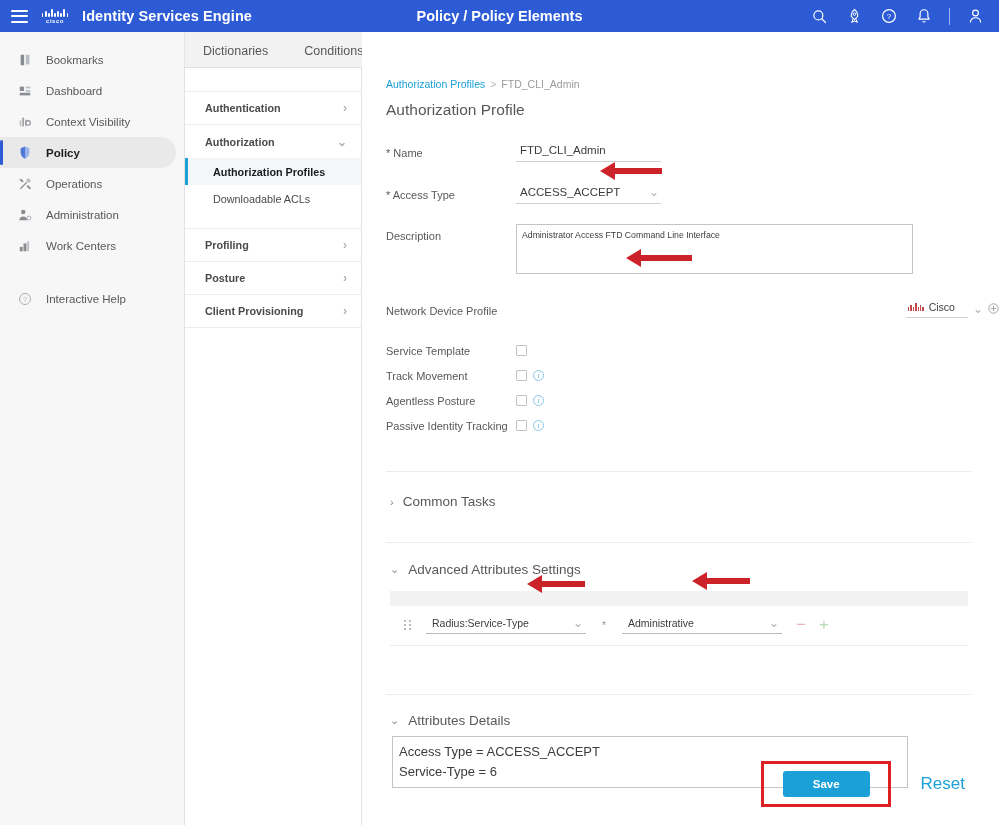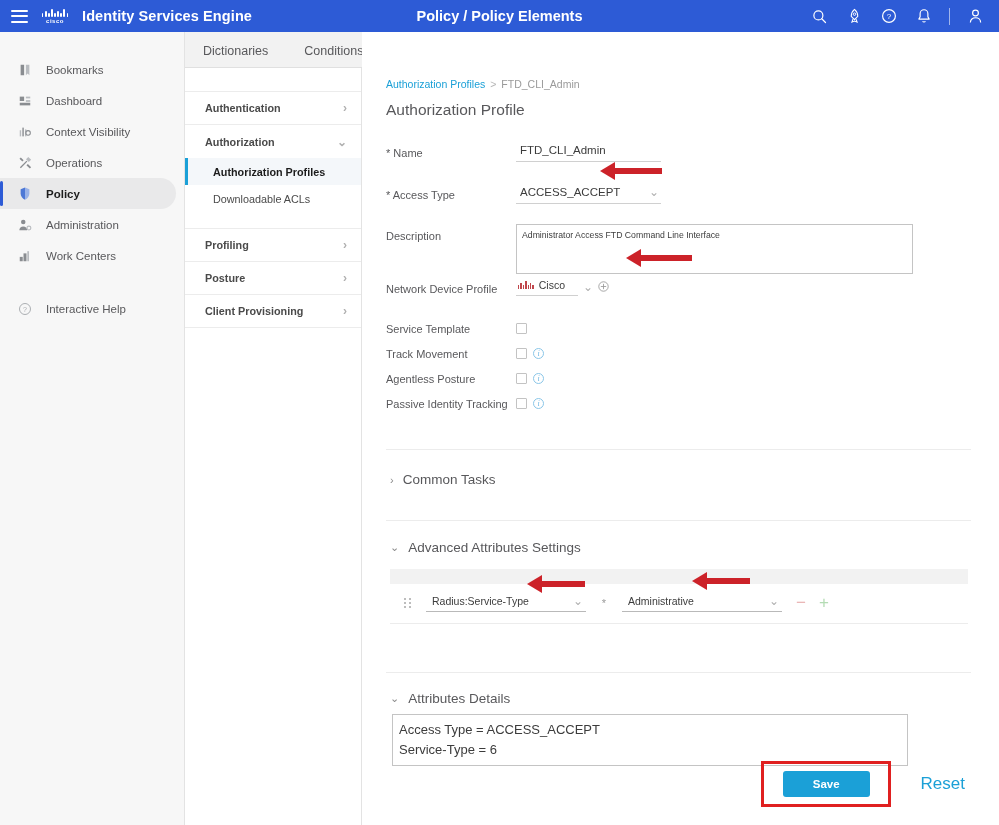--- a/index.html
+++ b/index.html
@@ -39,21 +39,21 @@
   }
   .tb-icon { width: 20px; height: 20px; display: flex; align-items: center; justify-content: center; cursor: pointer; }
   .tb-div { width: 1px; height: 17px; background: rgba(255,255,255,.55); }
 
   
   .body-wrap { display: flex; height: 793px; }
 
   
   .leftnav {
     width: 185px; min-width: 185px; background: #f7f7f7;
-    border-right: 1px solid #e3e3e3; padding-top: 22px;
+    border-right: 1px solid #e3e3e3; padding-top: 12px;
     position: relative;
   }
   .nav-item {
     display: flex; align-items: center; gap: 13px;
     height: 31px; padding-left: 17px; margin: 0 8px 0 0;
     font-size: 11.5px; color: #58585b; cursor: pointer;
     border-radius: 0 16px 16px 0; position: relative;
   }
   .nav-item.active { background: #e9e9ea; color: #1c1c1c; font-weight: bold; }
   .nav-item.active:before {
@@ -288,40 +288,40 @@
       <span class="nav-icon">
         <svg width="14" height="14" viewBox="0 0 16 16">
             <rect x="2" y="6" width="1.6" height="7" fill="#b9bcc0"></rect>
             <rect x="5" y="3" width="1.6" height="10" fill="#8a8d91"></rect>
             <rect x="8" y="5" width="1.6" height="8" fill="#b9bcc0"></rect>
             <circle cx="11.5" cy="9" r="2.6" fill="none" stroke="#8a8d91" stroke-width="1.2"></circle>
           </svg>
       </span>
       <span>Context Visibility</span>
     </div>
+    <div class="nav-item active">
+      <span class="nav-icon">
+        <svg width="14" height="15" viewBox="0 0 16 17">
+            <path d="M8 1.5 3 3.5v5c0 3.4 2.2 6 5 7V1.5z" fill="#4d78d6"></path>
+            <path d="M8 1.5 13 3.5v5c0 3.4-2.2 6-5 7V1.5z" fill="#9ab3e8"></path>
+          </svg>
+      </span>
+      <span>Policy</span>
+    </div>
     <div class="nav-item">
       <span class="nav-icon">
         <svg width="15" height="15" viewBox="0 0 16 16">
             <path d="M2 13 9 6l1 1-7 7z" fill="#8a8d91"></path>
             <path d="M11 2l3 3-2.5 2.5L8.5 4.5z" fill="#b9bcc0"></path>
             <path d="M3 2.6l3 3-1.4 1.4-3-3z" fill="#8a8d91"></path>
             <path d="M10.5 9.5l3.5 3.5-1.4 1.4L9 11z" fill="#8a8d91"></path>
           </svg>
       </span>
       <span>Operations</span>
     </div>
-    <div class="nav-item active">
-      <span class="nav-icon">
-        <svg width="14" height="15" viewBox="0 0 16 17">
-            <path d="M8 1.5 3 3.5v5c0 3.4 2.2 6 5 7V1.5z" fill="#4d78d6"></path>
-            <path d="M8 1.5 13 3.5v5c0 3.4-2.2 6-5 7V1.5z" fill="#9ab3e8"></path>
-          </svg>
-      </span>
-      <span>Policy</span>
-    </div>
     <div class="nav-item">
       <span class="nav-icon">
         <svg width="14" height="14" viewBox="0 0 16 16">
             <circle cx="6" cy="4.5" r="2.6" fill="#8a8d91"></circle>
             <path d="M1.5 14c0-2.8 2-4.4 4.5-4.4S10.5 11.2 10.5 14z" fill="#8a8d91"></path>
             <circle cx="12.5" cy="11.5" r="2.2" fill="none" stroke="#b9bcc0" stroke-width="1.3"></circle>
           </svg>
       </span>
       <span>Administration</span>
     </div>
@@ -408,21 +408,21 @@
       </div>
     </div>
 
     
     <div class="form-row" style="margin-top:13px;">
       <div class="form-label">Description</div>
       <textarea class="desc-box" style="">Administrator Access FTD Command Line Interface</textarea>
     </div>
 
     
-    <div class="form-row" style="margin-top:3px;">
+    <div class="form-row" style="margin-top:25px;justify-content:space-between;">
       <div class="form-label">Network Device Profile</div>
       <div class="ndp-wrap">
         <div class="ndp-select">
           <span class="cisco-mini">
             <i style="height:4px"></i>
               <i style="height:6px"></i>
               <i style="height:4px"></i>
               <i style="height:8px"></i>
               <i style="height:4px"></i>
               <i style="height:6px"></i>

